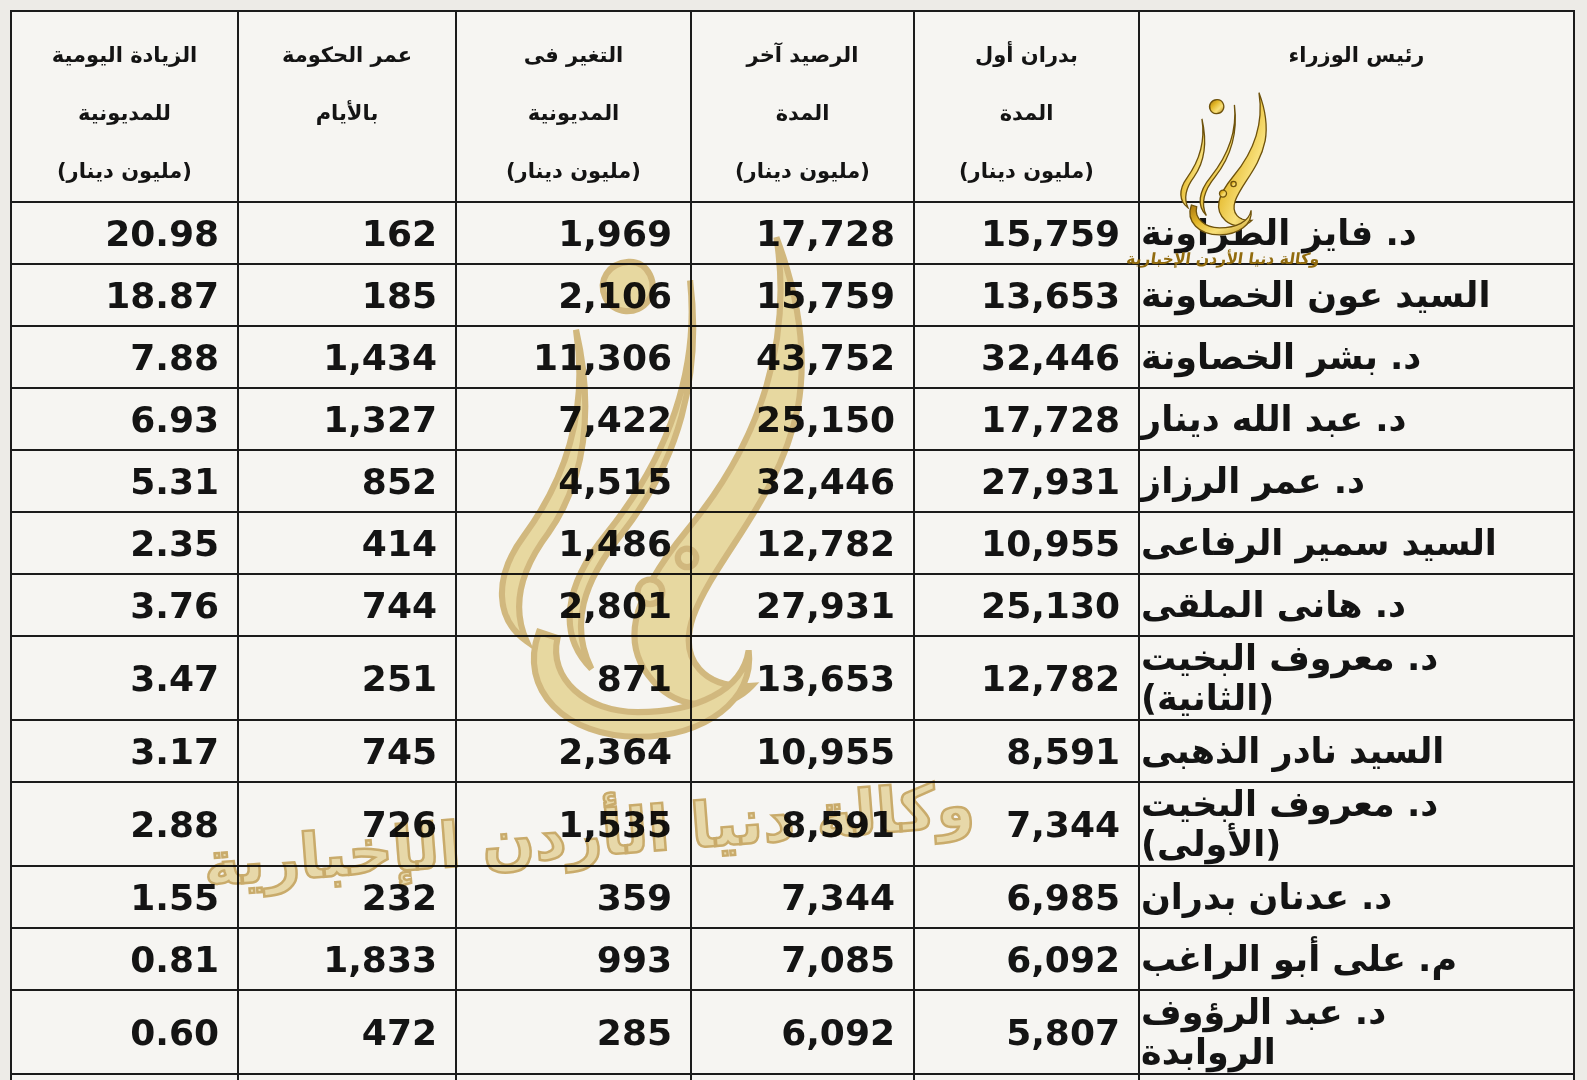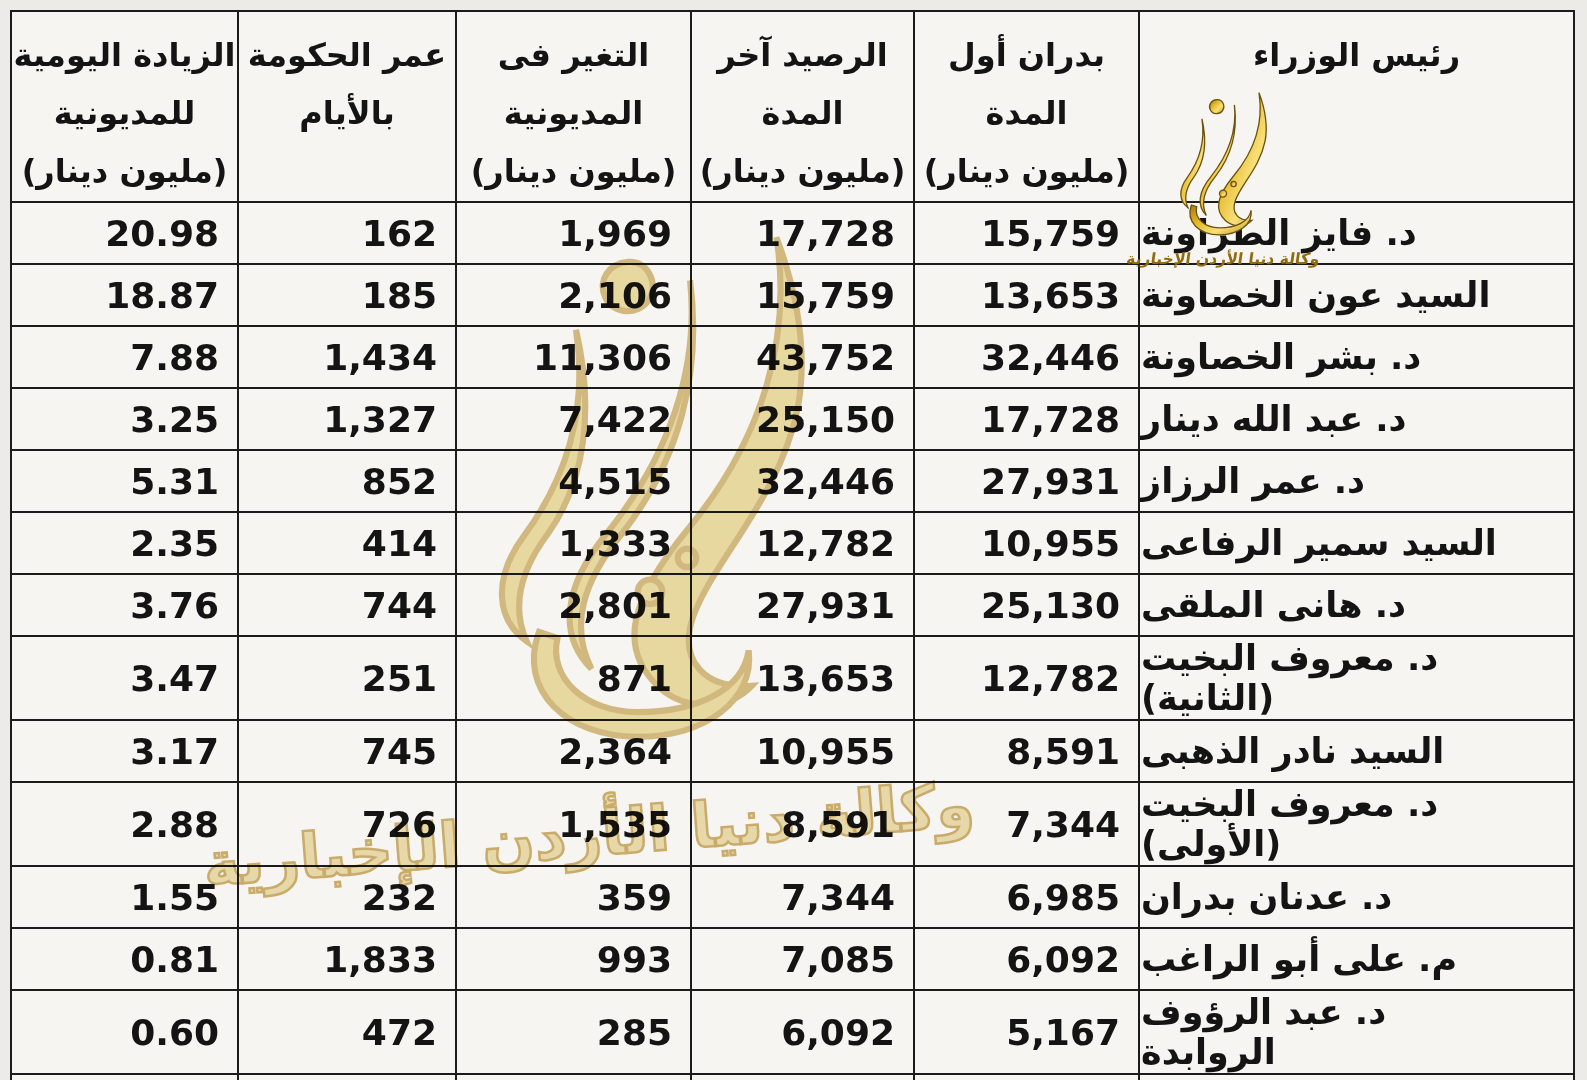--- a/index.html
+++ b/index.html
@@ -14,21 +14,21 @@
     width:1565px;height:1058px;
     border-collapse:collapse;table-layout:fixed;
     background:#f6f5f2;
     z-index:1;
   }
   th,td{border:2.5px solid #1b1b1b;overflow:hidden;}
   thead tr{height:185px;}
   tbody tr{height:62px;}
   th{
     vertical-align:top;padding-top:14px;
-    font-size:32px;font-weight:bold;line-height:58px;
+    font-size:21px;font-weight:bold;line-height:58px;
     text-align:center;color:#141414;margin-left:24px;
   }
   td{font-weight:bold;color:#141414;vertical-align:middle;}
   td.name{text-align:left;padding-right:52px;font-size:35px;}
   td.num{direction:ltr;text-align:right;padding-right:18px;font-size:36px;}
   
   .wm-center{
     position:absolute;left:325px;top:228px;width:650px;height:700px;
     z-index:3;pointer-events:none;text-align:center;
     mix-blend-mode:multiply;opacity:.85;
@@ -121,35 +121,35 @@
           <td class="num">11,306</td>
           <td class="num">1,434</td>
           <td class="num">7.88</td>
         </tr>
         <tr>
           <td class="name">د. عبد الله دينار</td>
           <td class="num">17,728</td>
           <td class="num">25,150</td>
           <td class="num">7,422</td>
           <td class="num">1,327</td>
-          <td class="num">3.25</td>
+          <td class="num">6.93</td>
         </tr>
         <tr>
           <td class="name">د. عمر الرزاز</td>
           <td class="num">27,931</td>
           <td class="num">32,446</td>
           <td class="num">4,515</td>
           <td class="num">852</td>
           <td class="num">5.31</td>
         </tr>
         <tr>
           <td class="name">السيد سمير الرفاعى</td>
           <td class="num">10,955</td>
           <td class="num">12,782</td>
-          <td class="num">1,333</td>
+          <td class="num">1,486</td>
           <td class="num">414</td>
           <td class="num">2.35</td>
         </tr>
         <tr>
           <td class="name">د. هانى الملقى</td>
           <td class="num">25,130</td>
           <td class="num">27,931</td>
           <td class="num">2,801</td>
           <td class="num">744</td>
           <td class="num">3.76</td>
@@ -189,21 +189,21 @@
         <tr>
           <td class="name">م. على أبو الراغب</td>
           <td class="num">6,092</td>
           <td class="num">7,085</td>
           <td class="num">993</td>
           <td class="num">1,833</td>
           <td class="num">0.81</td>
         </tr>
         <tr>
           <td class="name">د. عبد الرؤوف الروابدة</td>
-          <td class="num">5,167</td>
+          <td class="num">5,807</td>
           <td class="num">6,092</td>
           <td class="num">285</td>
           <td class="num">472</td>
           <td class="num">0.60</td>
         </tr>
         <tr>
           <td class="name">السيد فيصل الفايز</td>
           <td class="num">7,085</td>
           <td class="num">6,985</td>
           <td class="num">-100</td>

